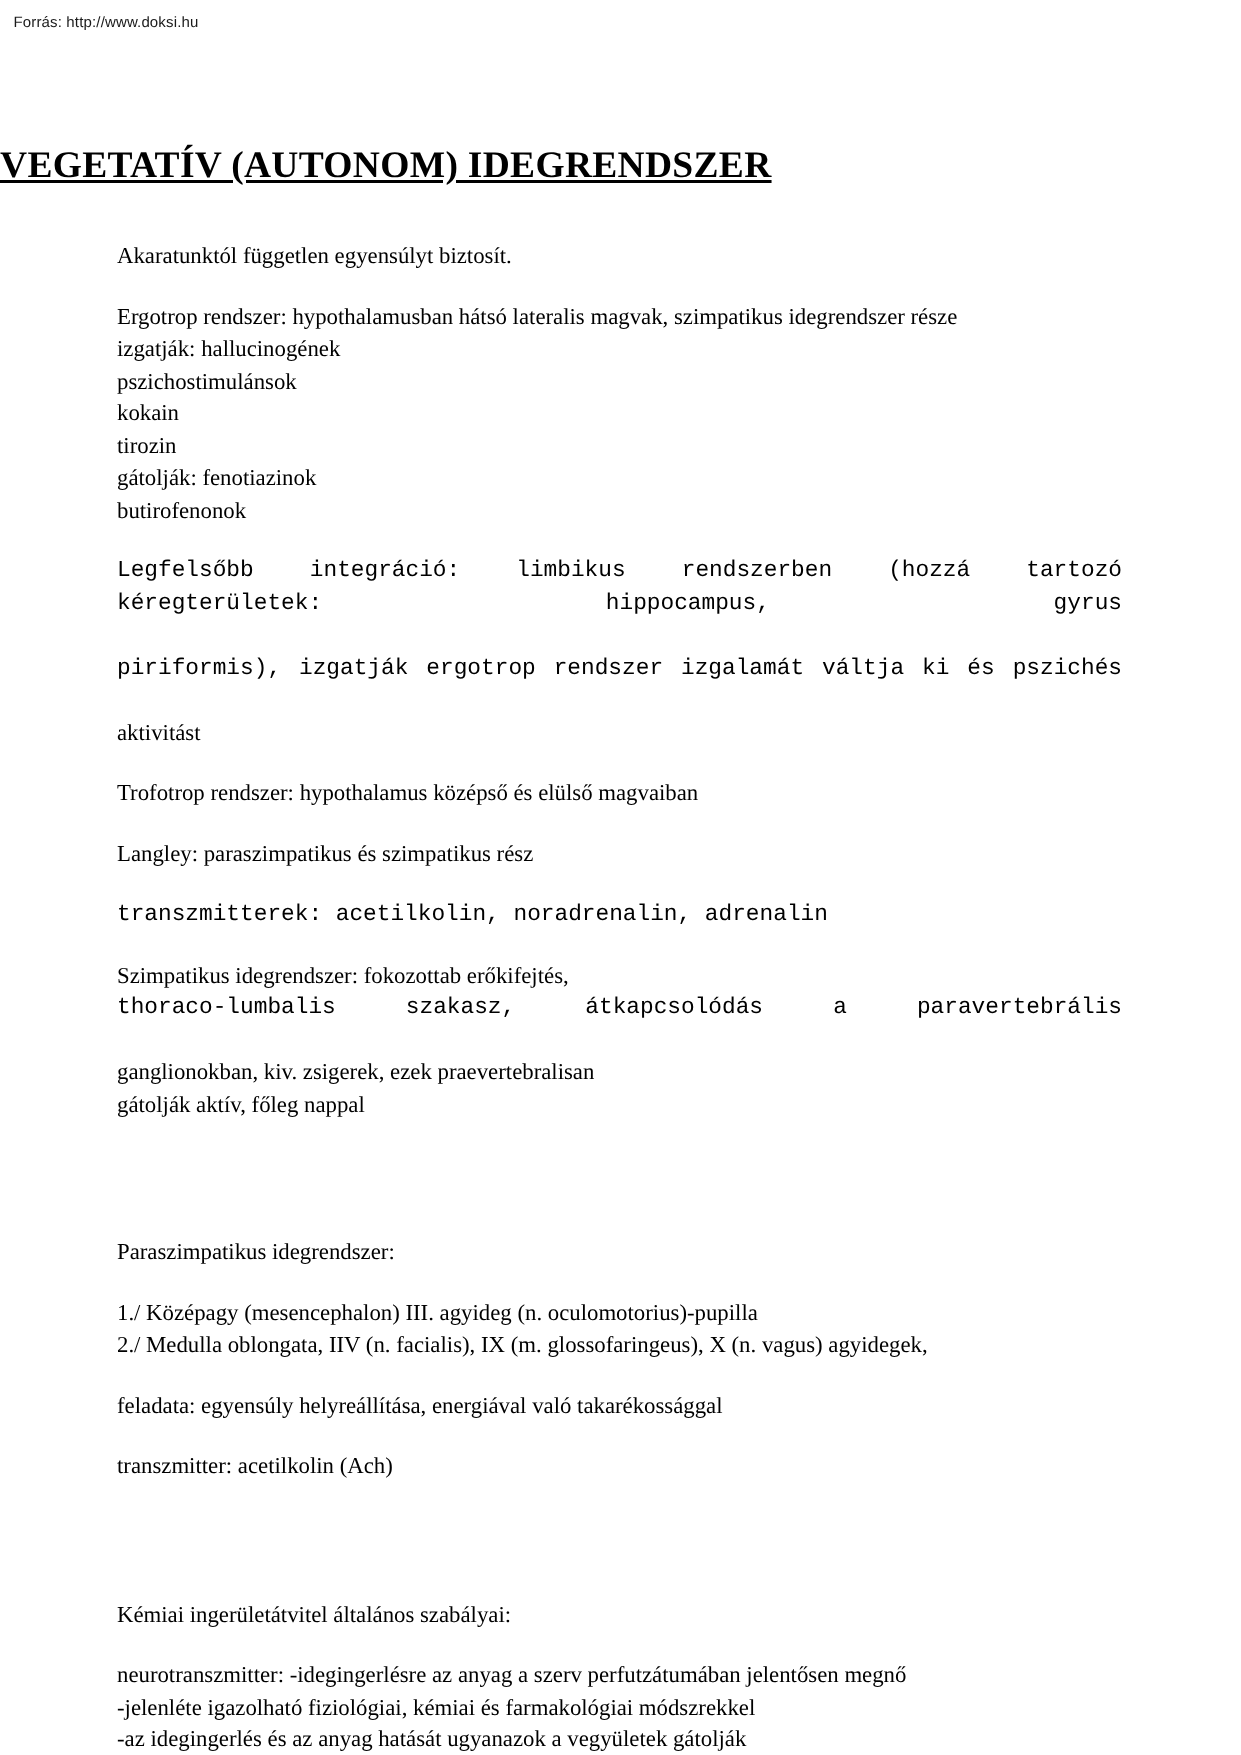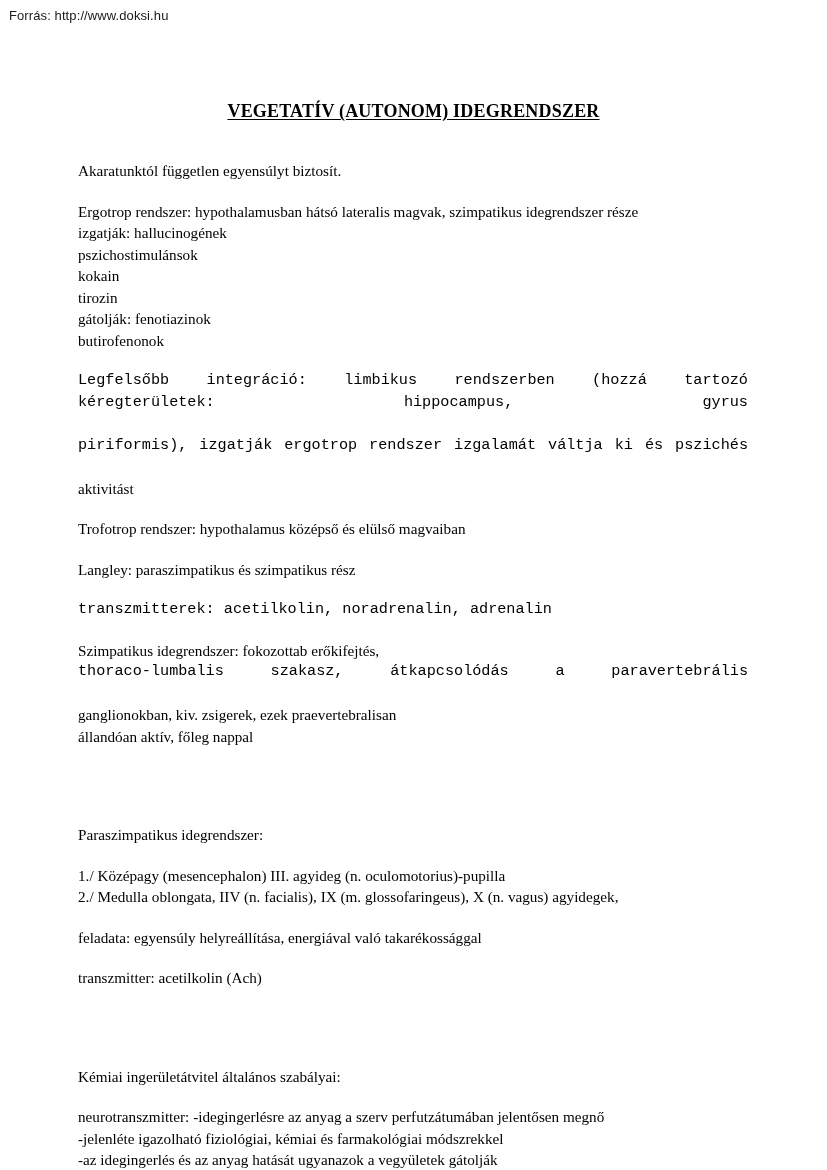--- a/index.html
+++ b/index.html
@@ -17,43 +17,42 @@
     color: #000000;
     -webkit-font-smoothing: antialiased;
   }
 
   
   .source-header {
     position: absolute;
     top: 9px;
     left: 9px;
     font-family: "Liberation Sans", "DejaVu Sans", sans-serif;
-    font-size: 13px;
+    font-size: 10px;
     line-height: 13px;
     color: #1a1a1a;
     letter-spacing: 0.1px;
     white-space: nowrap;
   }
 
   
   .page {
     position: absolute;
     top: 0;
     left: 0;
     width: 827px;
     height: 1170px;
   }
 
   .doc-title {
     position: absolute;
     top: 98px;
     left: 0;
     width: 827px;
-    text-align: center;
-    font-size: 18px;
+    font-size: 25px;
     font-weight: bold;
     letter-spacing: 0.2px;
     line-height: 26px;
   }
   .doc-title span {
     text-decoration: underline;
     text-underline-offset: 2px;
   }
 
   .content {
@@ -143,21 +142,21 @@
     </div>
 
     <div class="block">
       <p class="line narrow">transzmitterek: acetilkolin, noradrenalin, adrenalin</p>
     </div>
 
     <div class="block">
       <p class="line">Szimpatikus idegrendszer: fokozottab erőkifejtés,</p>
       <p class="line ind-4 just-line">thoraco-lumbalis szakasz, átkapcsolódás a paravertebrális</p>
       <p class="line ind-4">ganglionokban, kiv. zsigerek, ezek praevertebralisan</p>
-      <p class="line ind-4">állandóan aktív, főleg nappal</p>
+      <p class="line ind-4">gátolják aktív, főleg nappal</p>
     </div>
 
     <div class="gap-lg"></div>
 
     <div class="block">
       <p class="line">Paraszimpatikus idegrendszer:</p>
     </div>
 
     <div class="block">
       <p class="line">1./ Középagy (mesencephalon) III. agyideg (n. oculomotorius)-pupilla</p>

